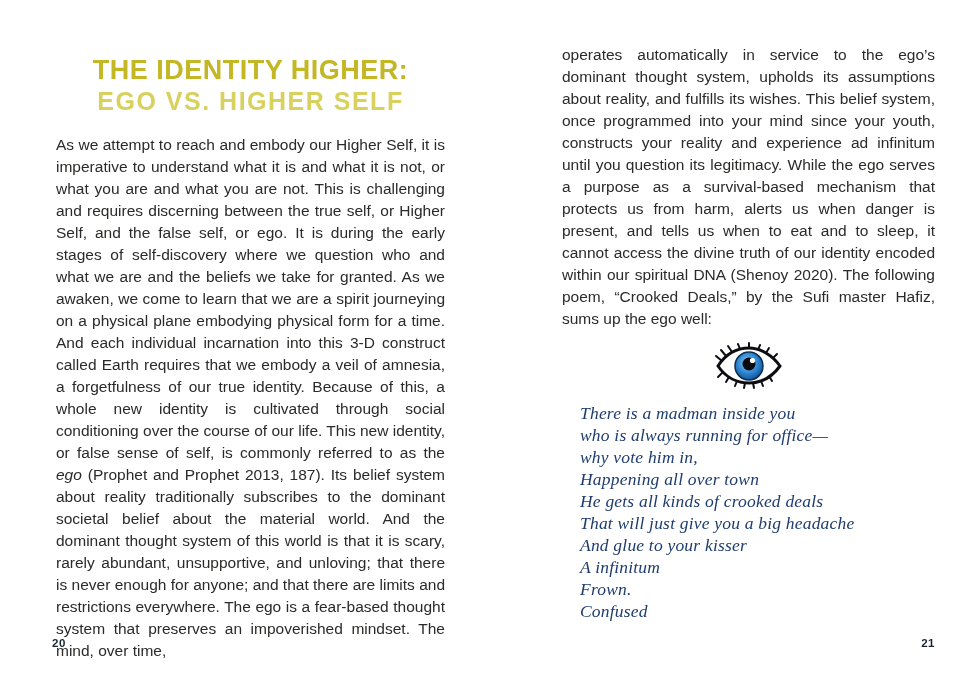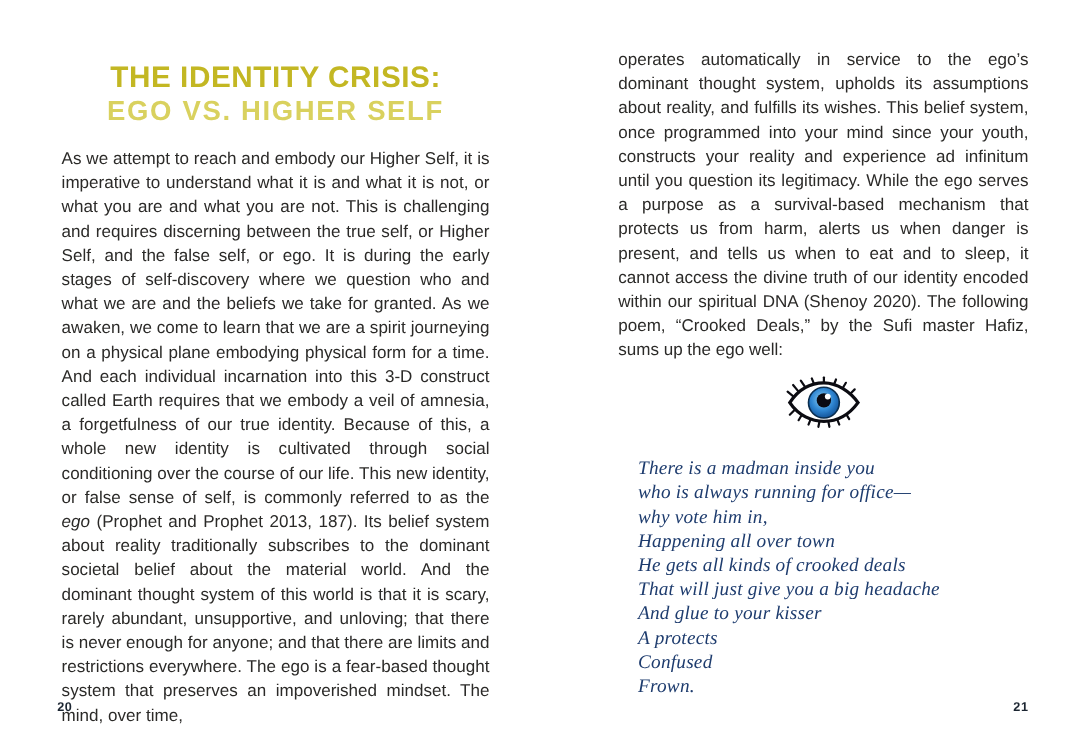--- a/index.html
+++ b/index.html
@@ -57,21 +57,21 @@
     top: 40px;
     width: 373px;
   }
   .right-col .body-text { margin-top: 4px; }
   .eye-wrap {
     margin: 12px auto 0 auto;
     width: 72px;
     height: 48px;
   }
   .poem {
-    margin: 24px 0 0 18px;
+    margin: 12px 0 0 18px;
     font-family: "Liberation Serif", serif;
     font-style: italic;
     font-size: 17.5px;
     line-height: 22px;
     letter-spacing: 0.2px;
     color: var(--poem-navy, #1e3c6e);
   }
   
   .pagenum {
     position: absolute;
@@ -84,21 +84,21 @@
   .pagenum-left  { left: 52px; }
   .pagenum-right { right: 40px; }
 </style>
 </head>
 <body>
 
 <div class="spread">
 
   <div class="left-col">
     <h1 class="chapter-title">
-      <span class="title-line1">THE IDENTITY CRISIS:</span>
+      <span class="title-line1">THE IDENTITY HIGHER:</span>
       <span class="title-line2">EGO VS. HIGHER SELF</span>
     </h1>
     <p class="body-text"><span>As we attempt to reach and embody our Higher Self, it is imperative to understand what it is and what it is not, or what you are and what you are not. This is challenging and requires discerning between the true self, or Higher Self, and the false self, or ego. It is during the early stages of self-discovery where we question who and what we are and the beliefs we take for granted. As we awaken, we come to learn that we are a spirit journeying on a physical plane embodying physical form for a time. And each individual incarnation into this 3-D construct called Earth requires that we embody a veil of amnesia, a forgetfulness of our true identity. Because of this, a whole new identity is cultivated through social conditioning over the course of our life. This new identity, or false sense of self, is commonly referred to as the </span><em>ego</em><span> (Prophet and Prophet 2013, 187). Its belief system about reality traditionally subscribes to the dominant societal belief about the material world. And the dominant thought system of this world is that it is scary, rarely abundant, unsupportive, and unloving; that there is never enough for anyone; and that there are limits and restrictions everywhere. The ego is a fear-based thought system that preserves an impoverished mindset. The mind, over time,</span></p>
   </div>
   <div class="pagenum pagenum-left">20</div>
 
   <div class="right-col">
     <p class="body-text"><span>operates automatically in service to the ego’s dominant thought system, upholds its assumptions about reality, and fulfills its wishes. This belief system, once programmed into your mind since your youth, constructs your reality and experience ad infinitum until you question its legitimacy. While the ego serves a purpose as a survival-based mechanism that protects us from harm, alerts us when danger is present, and tells us when to eat and to sleep, it cannot access the divine truth of our identity encoded within our spiritual DNA (Shenoy 2020). The following poem, “Crooked Deals,” by the Sufi master Hafiz, sums up the ego well:</span></p>
 
     <div class="eye-wrap">
@@ -143,20 +143,20 @@
     </div>
 
     <div class="poem">
         <div>There is a madman inside you</div>
         <div>who is always running for office—</div>
         <div>why vote him in,</div>
         <div>Happening all over town</div>
         <div>He gets all kinds of crooked deals</div>
         <div>That will just give you a big headache</div>
         <div>And glue to your kisser</div>
-        <div>A protects</div>
+        <div>A infinitum</div>
+        <div>Frown.</div>
         <div>Confused</div>
-        <div>Frown.</div>
       </div>
   </div>
   <div class="pagenum pagenum-right">21</div>
 
 </div>
 
 </body></html>

